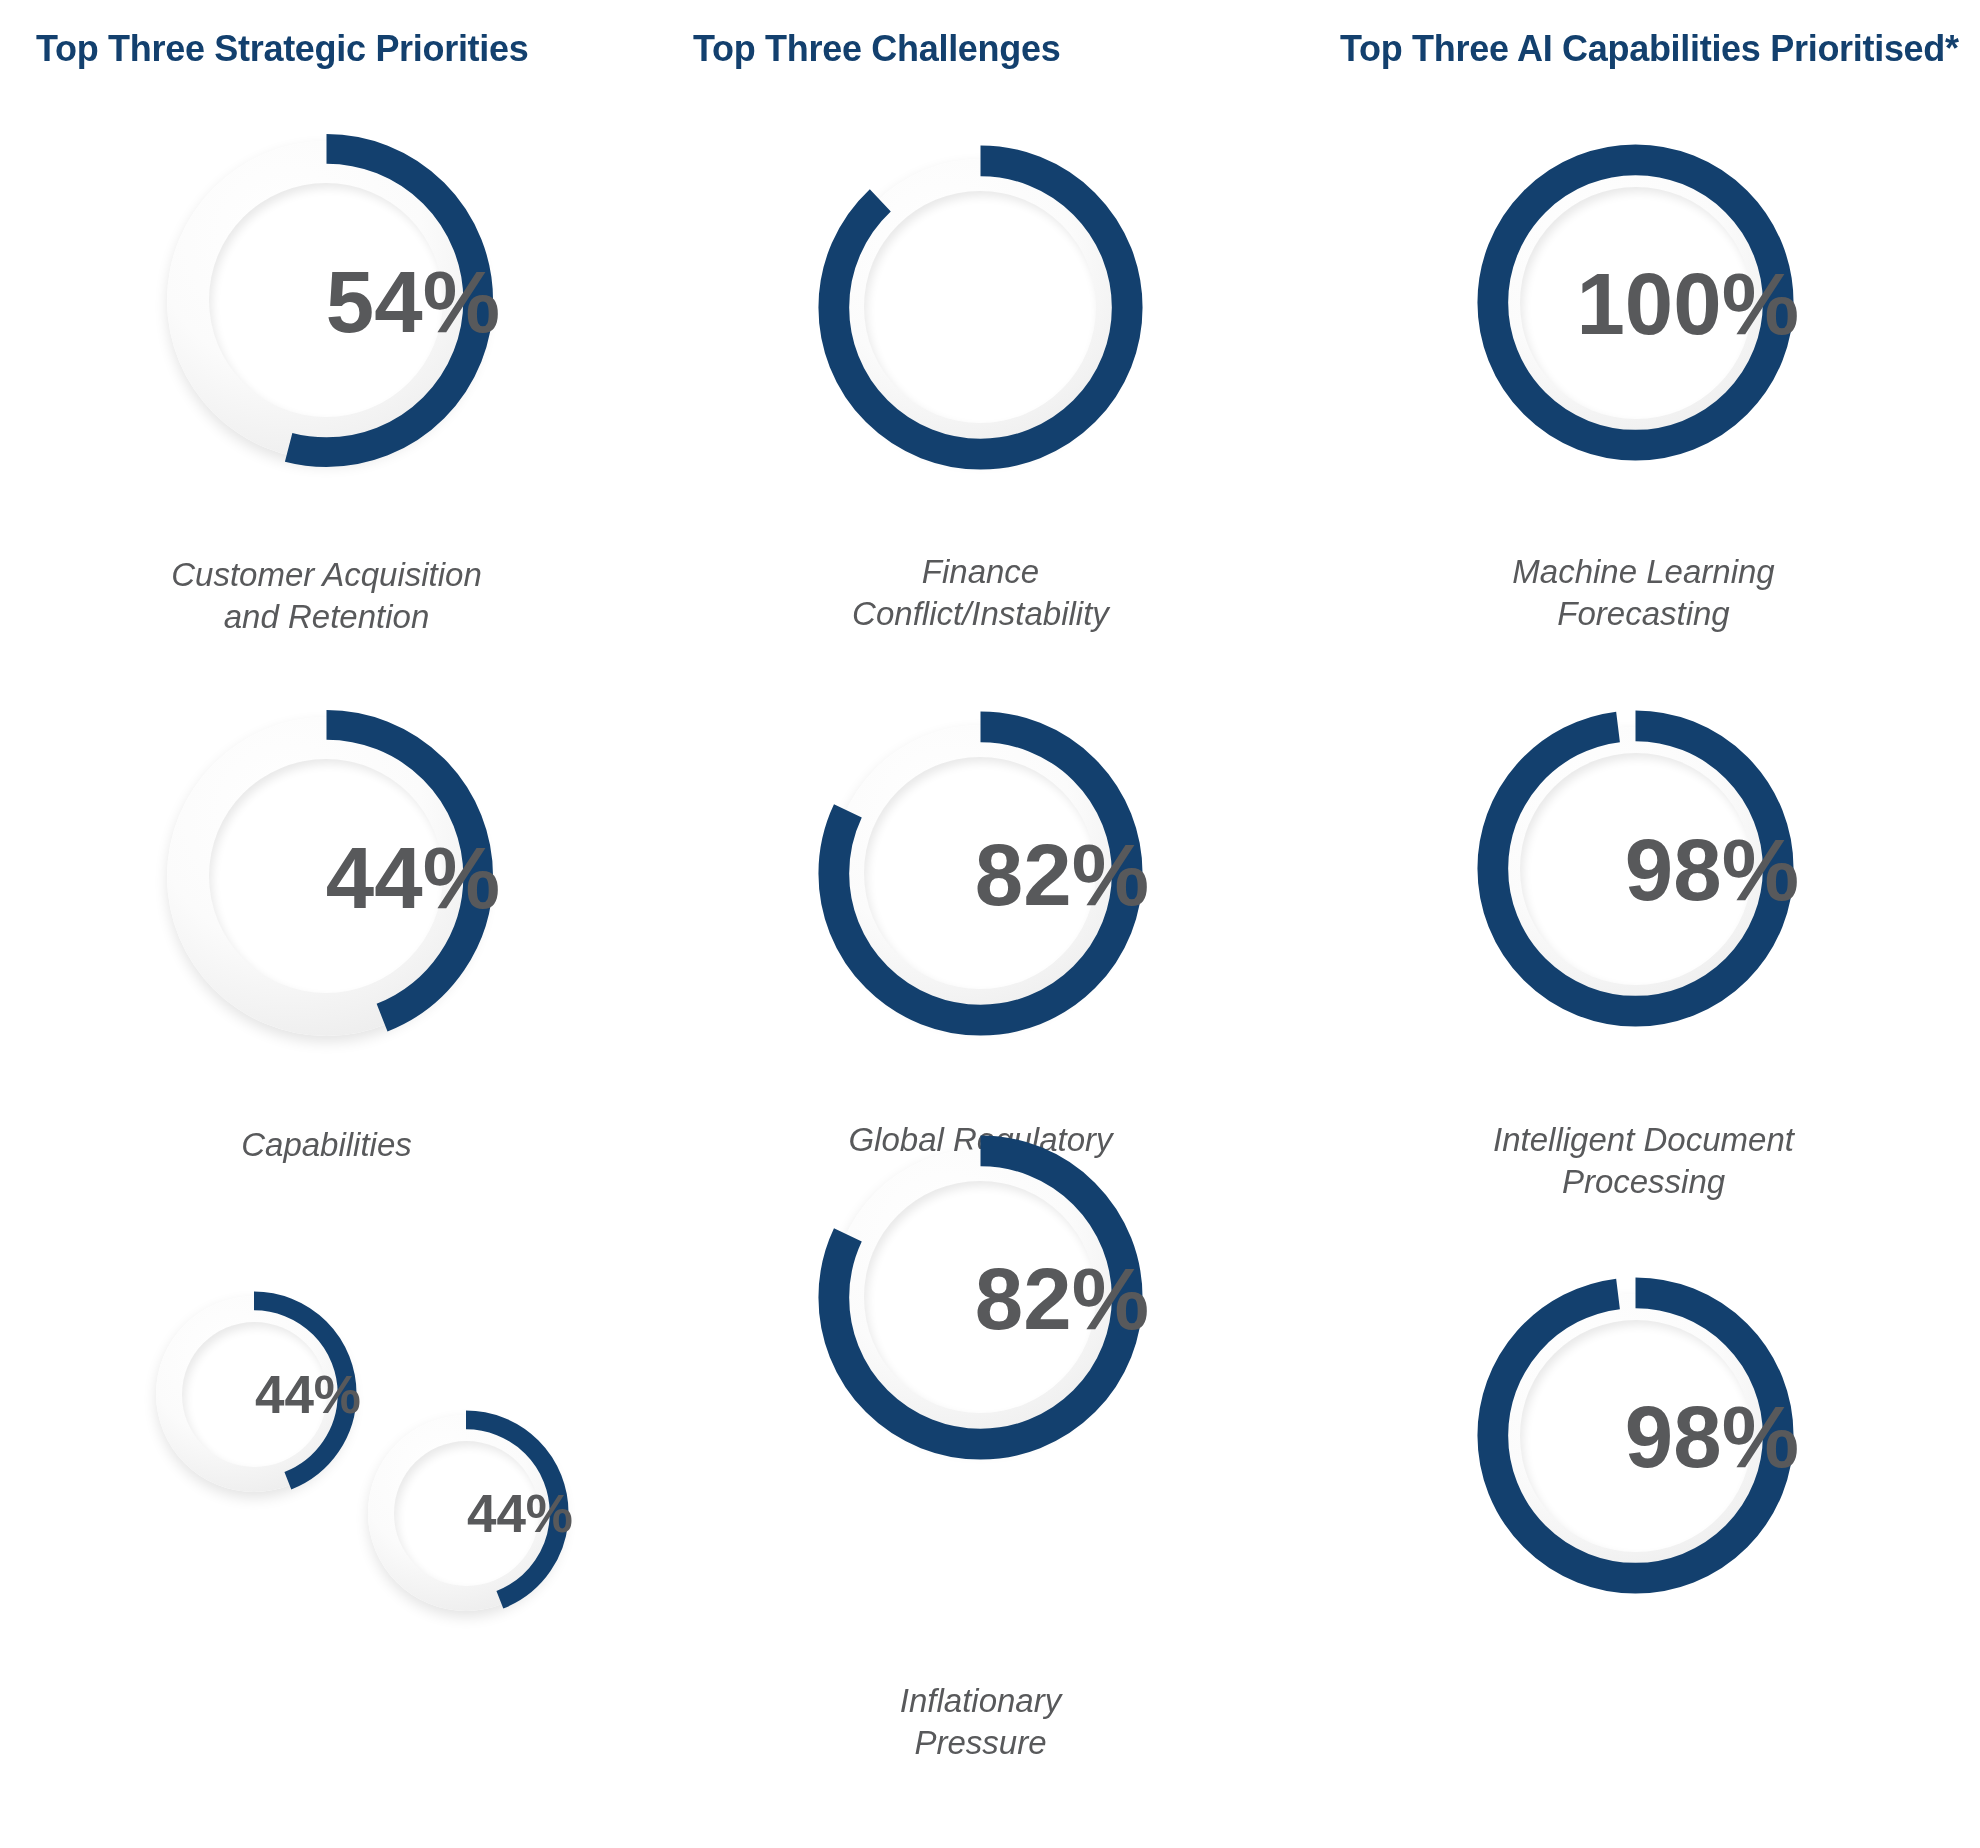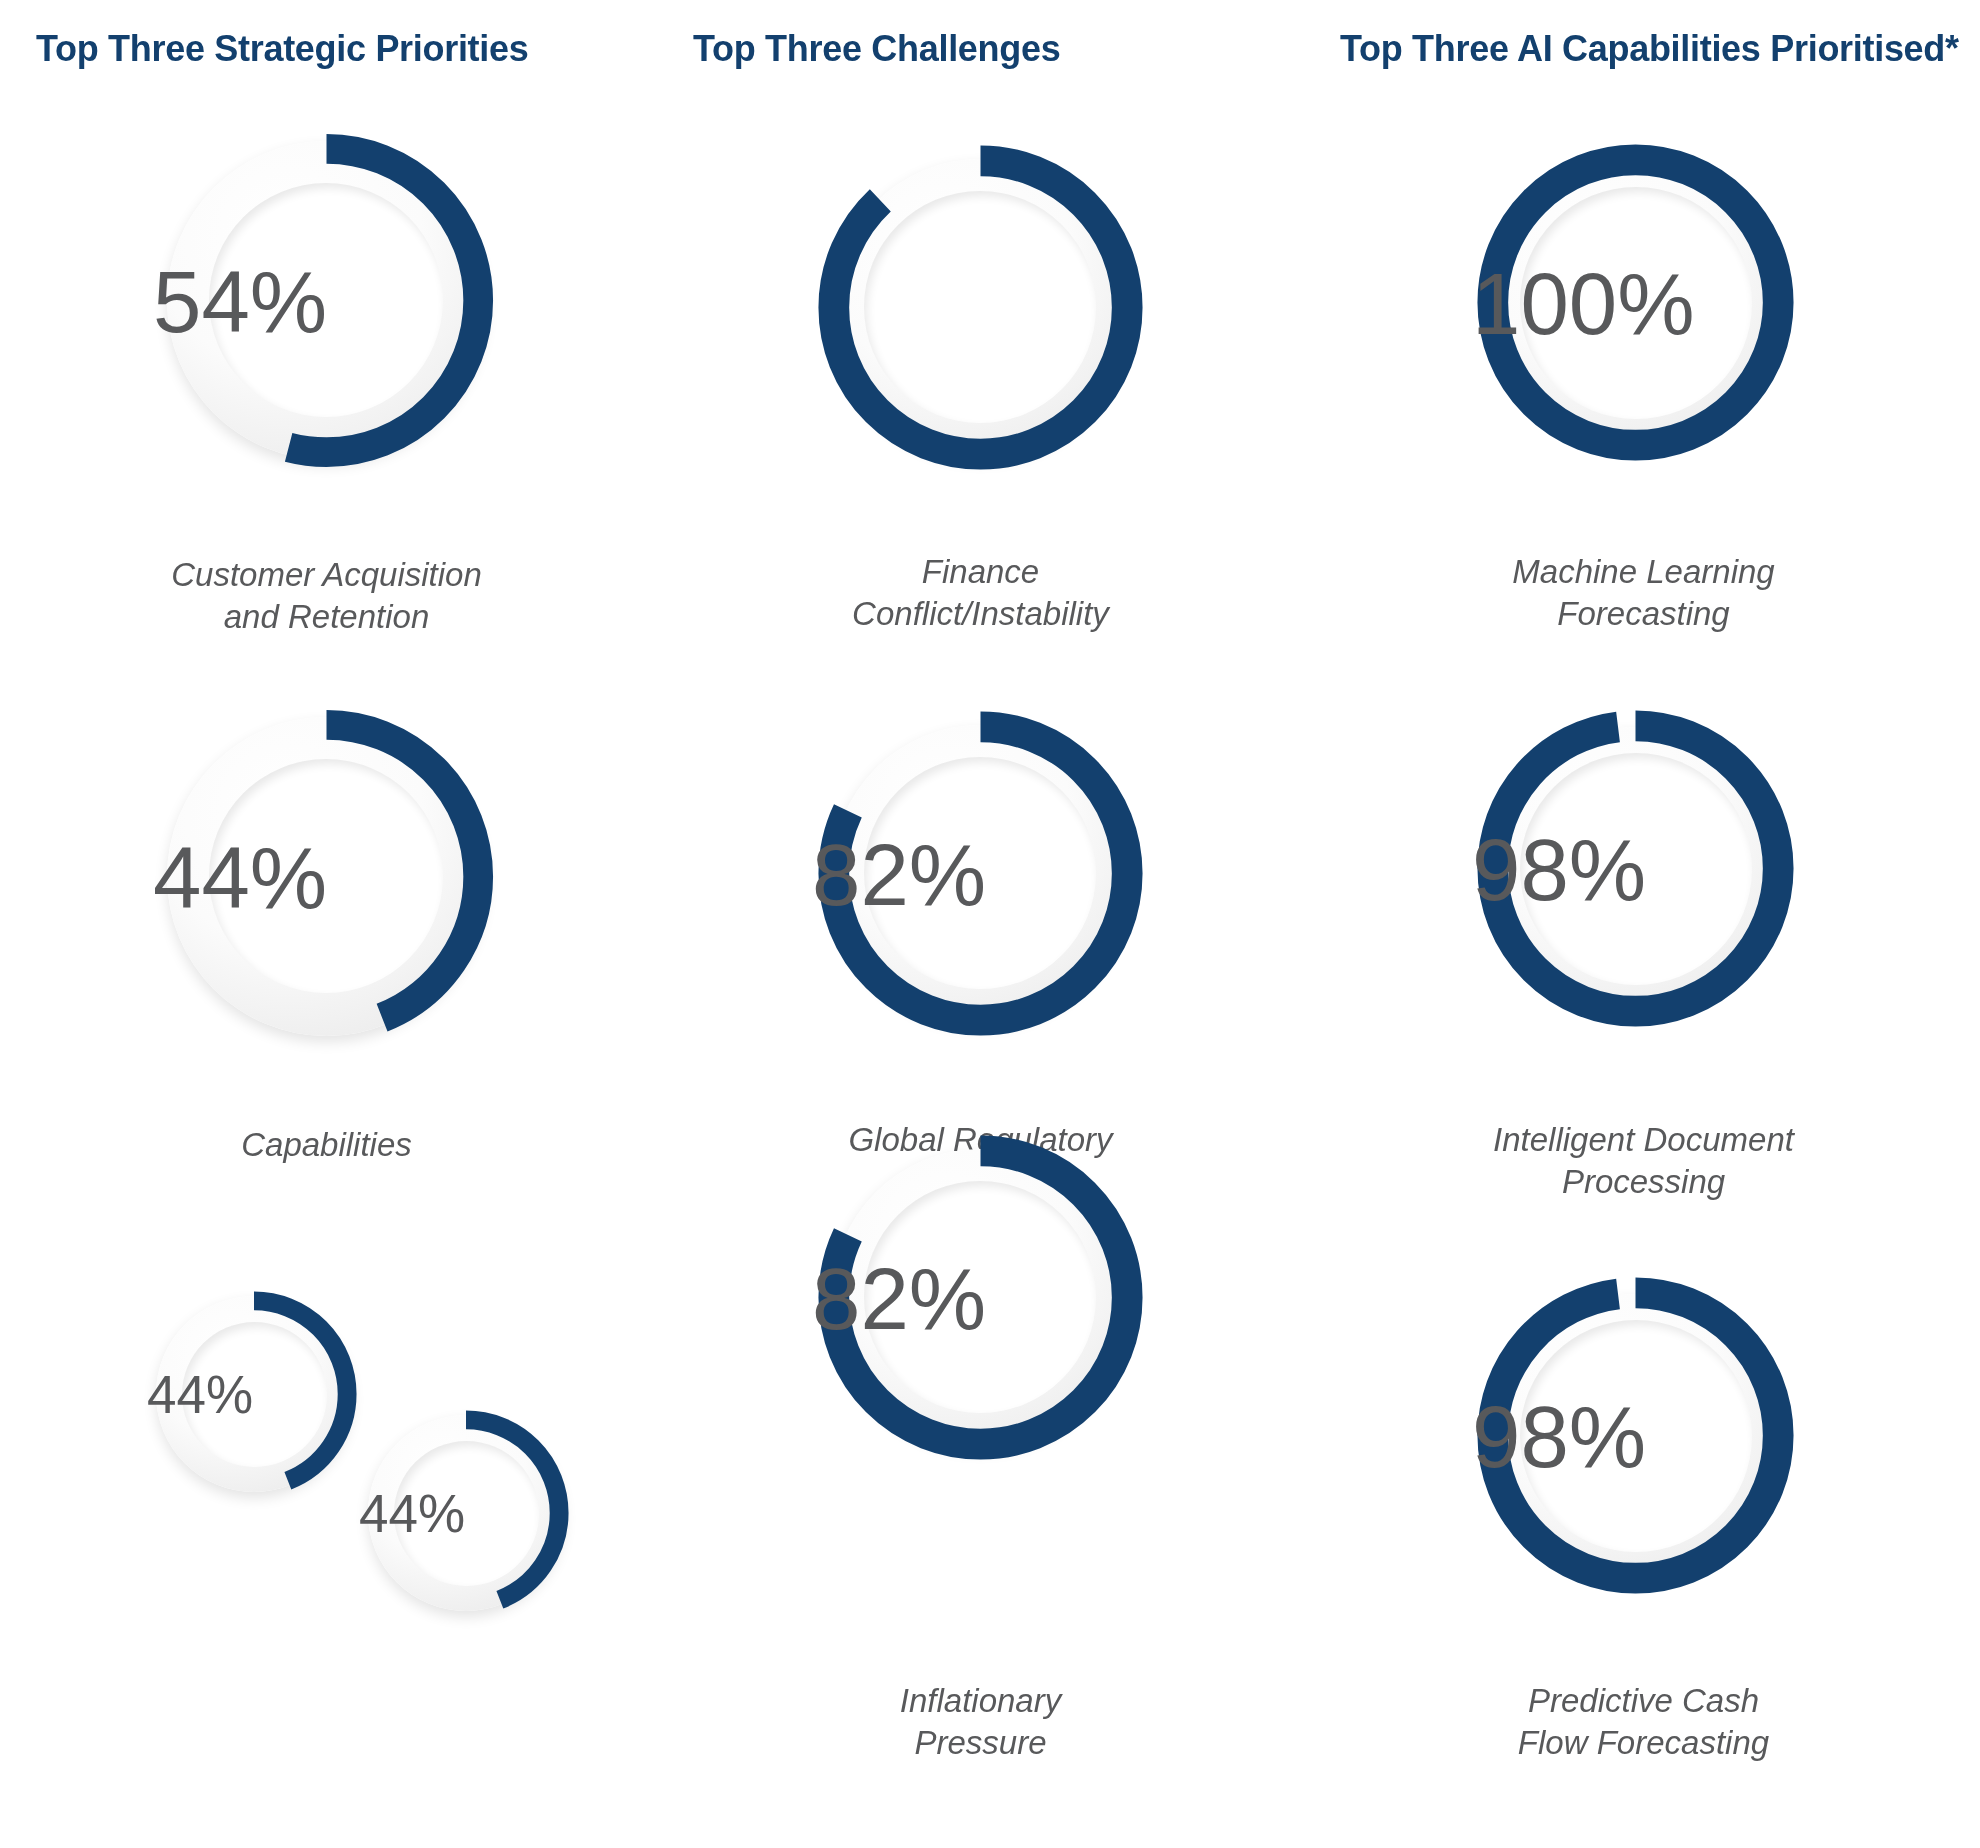--- a/index.html
+++ b/index.html
@@ -62,23 +62,23 @@
     left: 0;
     top: 0;
     overflow: visible;
   }
   .donut .value {
     position: absolute;
     left: 0;
     right: 0;
     top: 50%;
     transform: translateY(-50%);
-    text-align: left;
-    font-family: "Liberation Sans", sans-serif;
-    font-weight: 400;
+    text-align: right;
+    font-family: "Liberation Sans", sans-serif;
+    font-weight: 700;
     color: #58595b;
     line-height: 1;
     white-space: nowrap;
   }
 
   .chart-label {
     position: absolute;
     text-align: center;
     font-family: "Liberation Sans", sans-serif;
     font-size: 33px;
@@ -212,17 +212,15 @@
   <div class="donut-wrap" style="left:1472px; top:1272px;">
     <div class="donut" style="width:327px;height:327px;">
       <div class="plate" style="left:22px;top:22px;width:283px;height:283px;"></div>
       <div class="hole" style="left:48px;top:48px;width:232px;height:232px;"></div>
       <svg width="327" height="327" viewBox="0 0 330 330">
         <circle cx="165" cy="165" r="144" fill="none" stroke="#13406e" stroke-width="31" stroke-dasharray="886.7 18.1" stroke-dashoffset="0" transform="rotate(-90 165 165)"></circle>
       </svg>
       <div class="value" style="font-size:87px;">98%</div>
     </div>
   </div>
-  <div class="chart-label" style="left:1376px; top:1680px; width:535px;">Predictive Cash
-Flow Forecasting</div>
 
 </div>
 
 
 </body></html>

